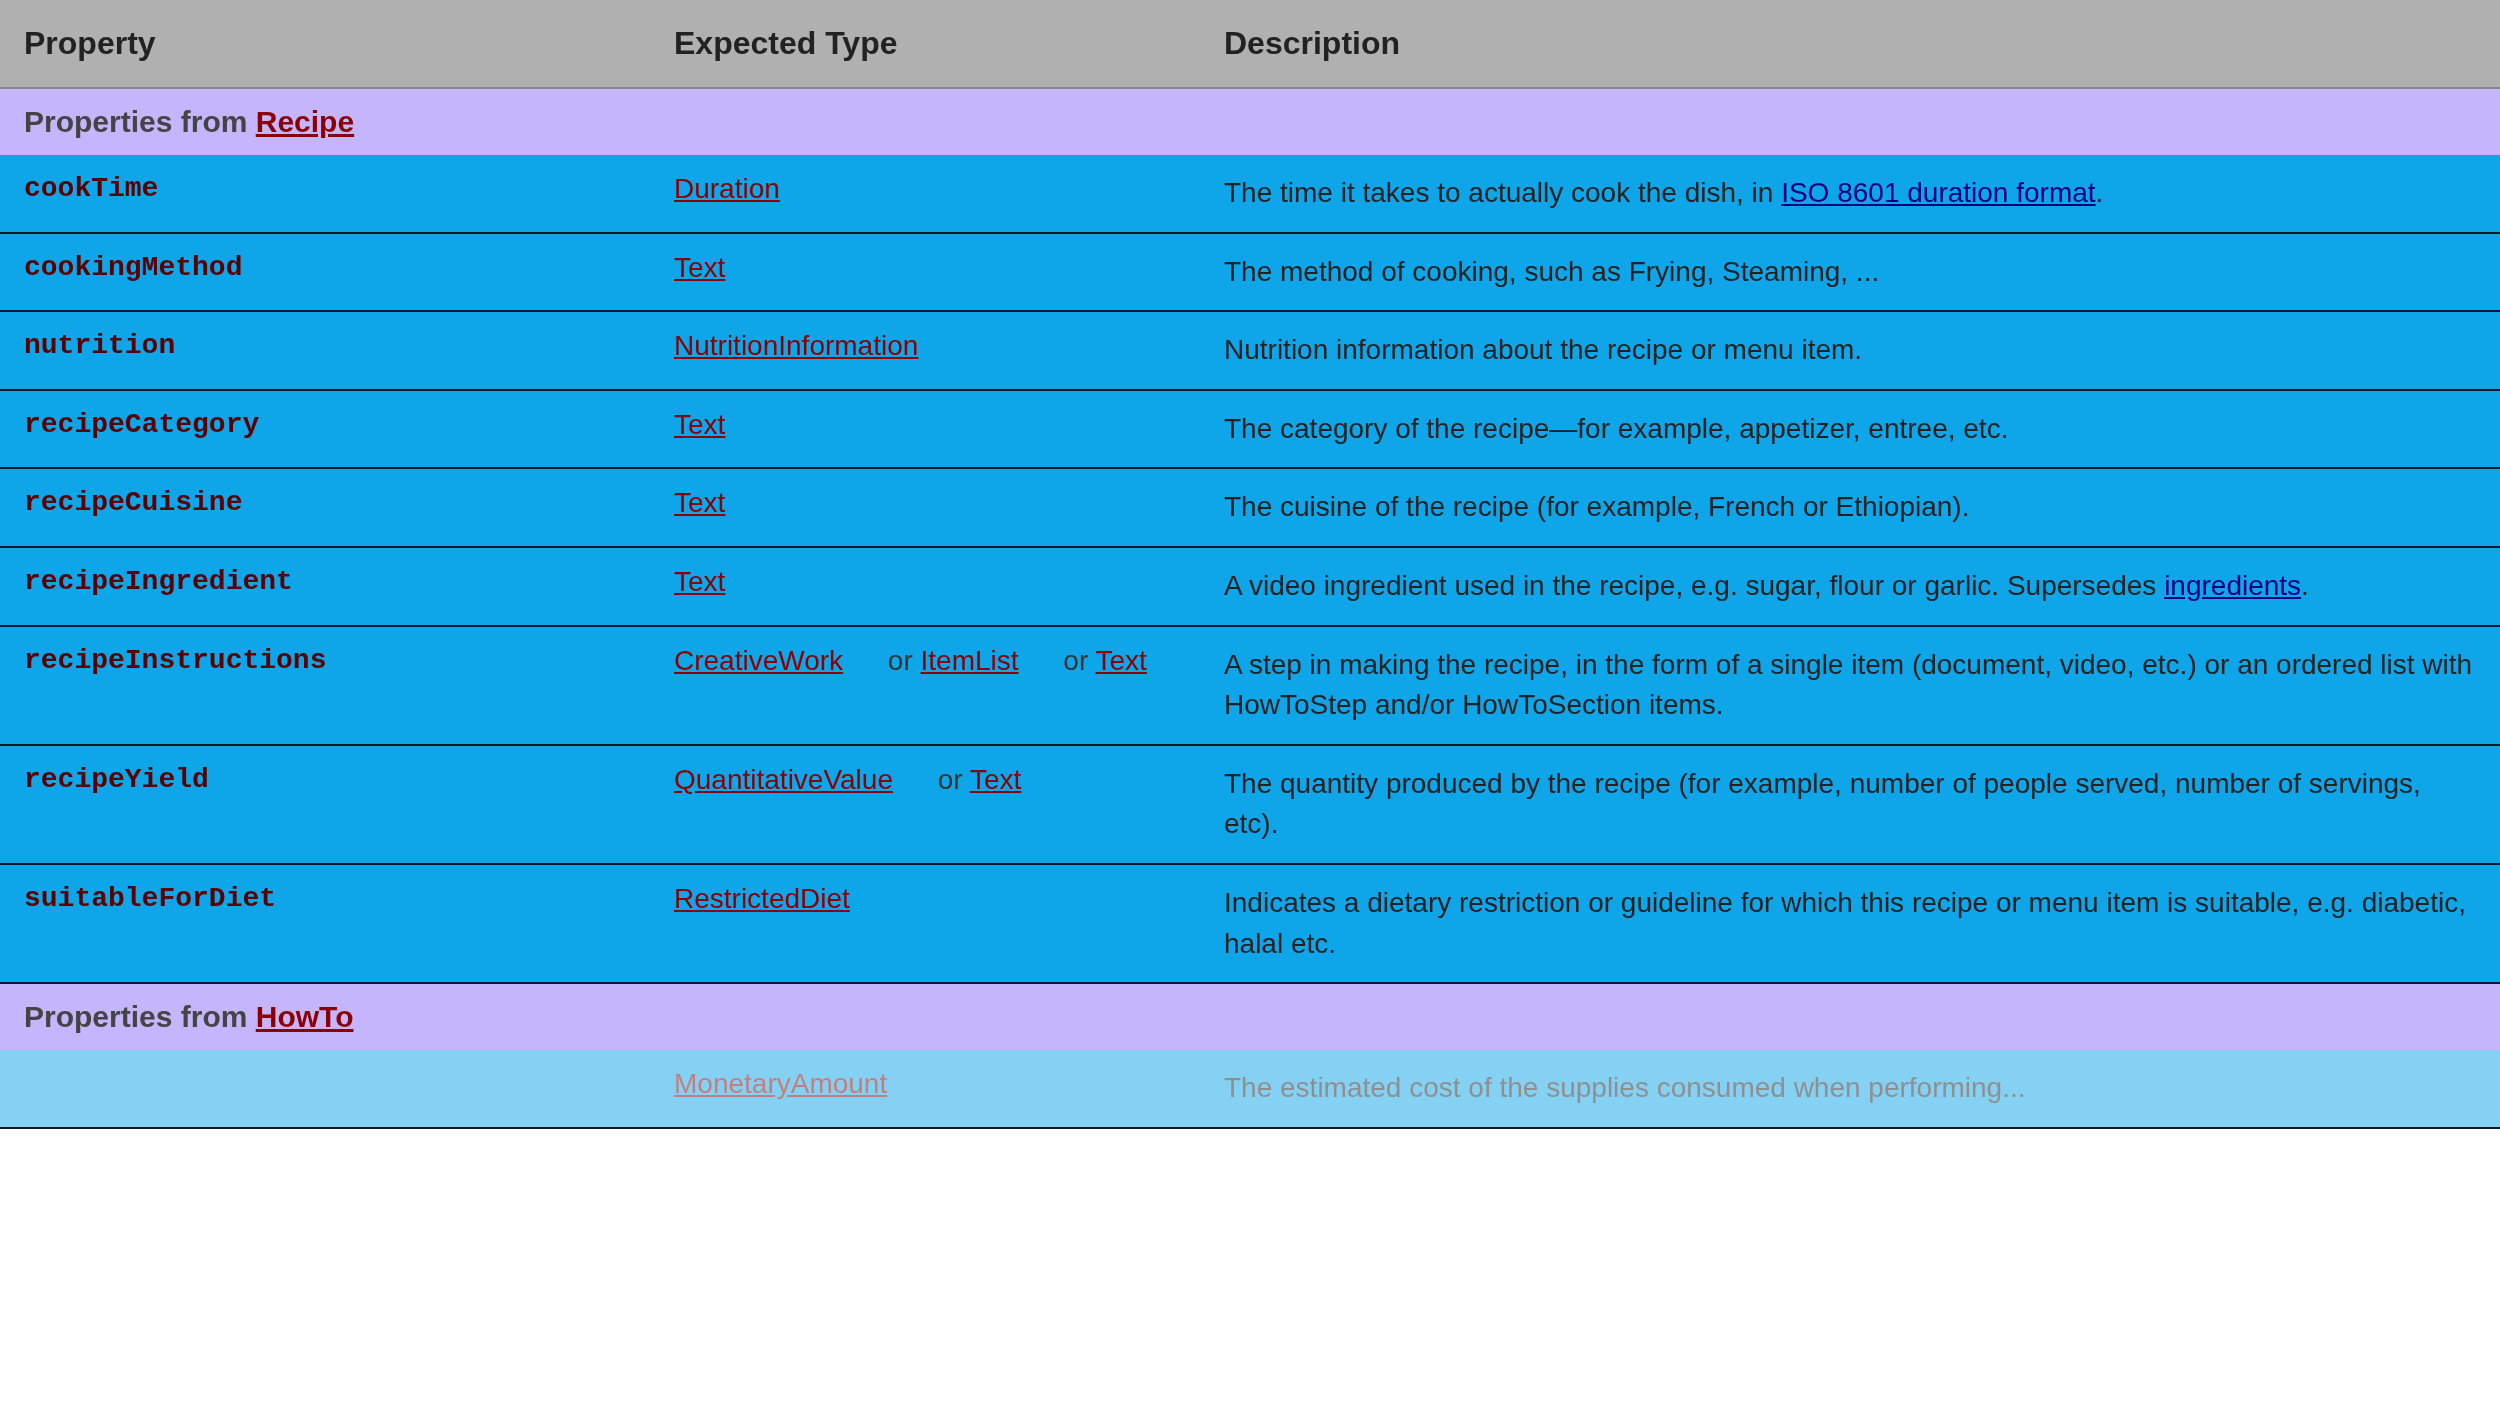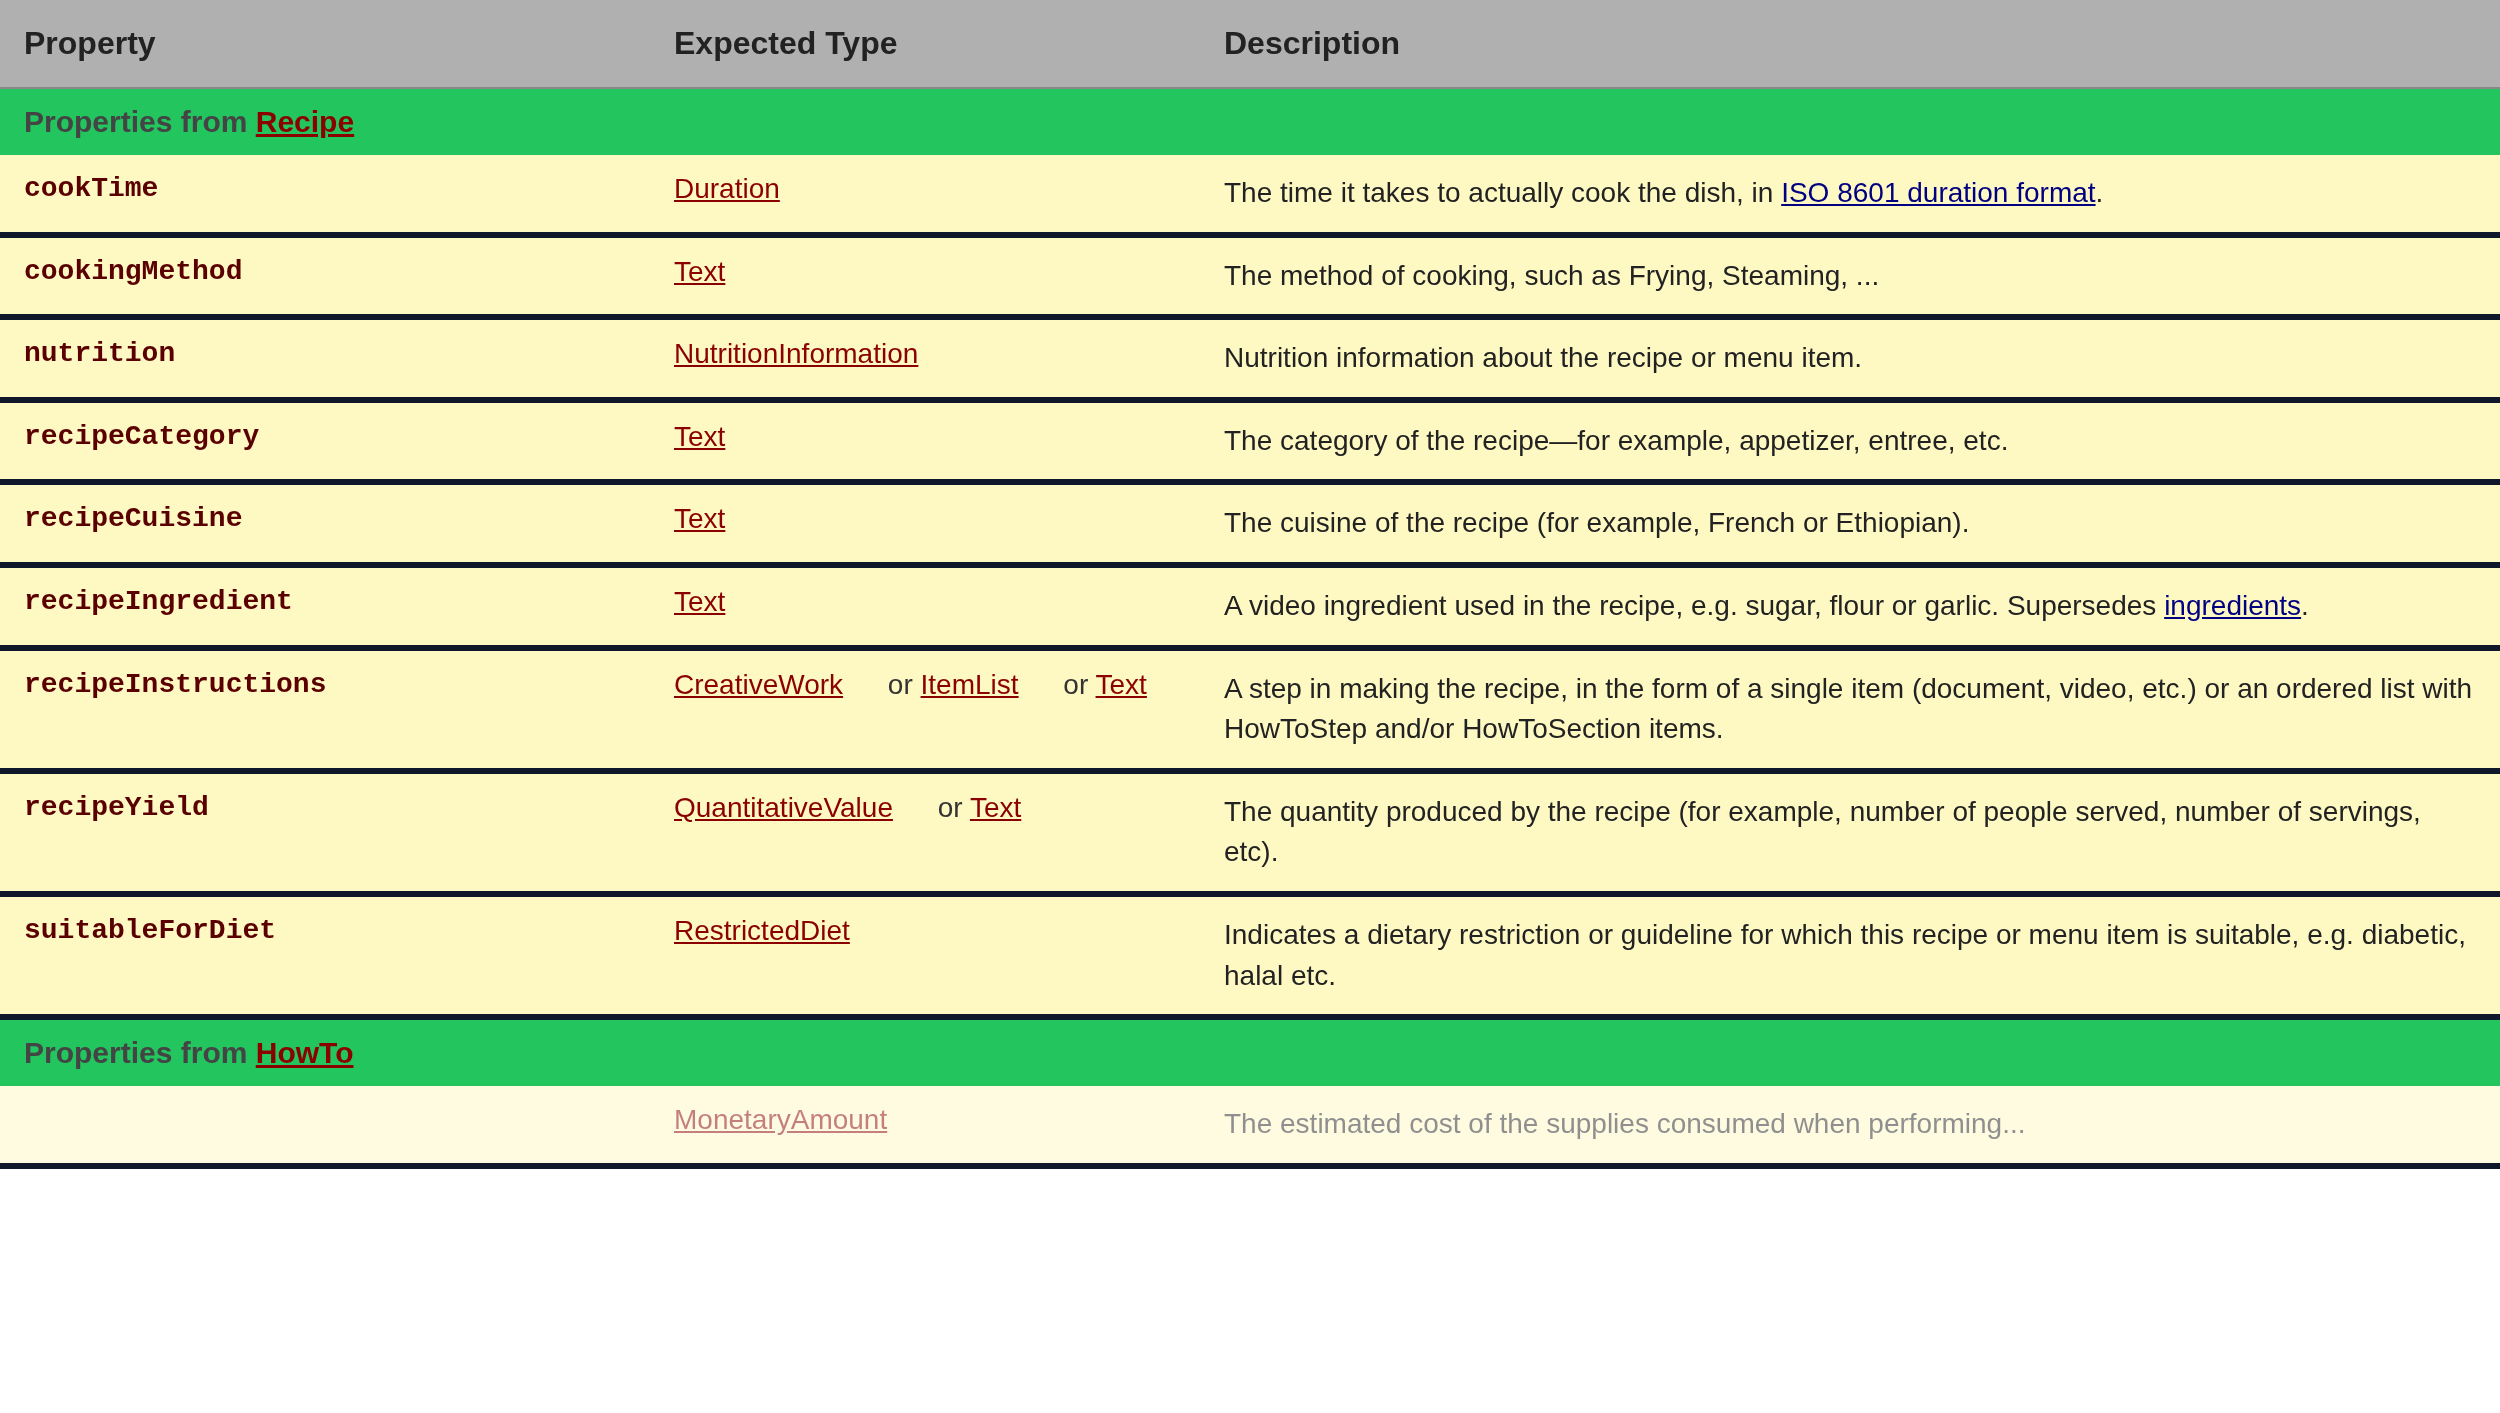--- a/index.html
+++ b/index.html
@@ -15,34 +15,34 @@
     }
     thead th {
       background: #b0b0b0;
       text-align: left;
       padding: 25px 24px;
       font-weight: bold;
       font-size: 32px;
       border-bottom: 2px solid #888;
     }
     .section-header td {
-      background: #22c55e;
+      background: #c4b5fd;
       padding: 16px 24px;
       font-weight: bold;
       font-size: 30px;
       color: #444;
     }
     .section-header .link-dark {
       color: #8b0000;
       text-decoration: underline;
       cursor: pointer;
     }
     tr.data-row {
-      background: #fef9c3;
-      border-bottom: 6px solid #0f172a;
+      background: #0ea5e9;
+      border-bottom: 2px solid #0f172a;
     }
     tr.data-row td {
       padding: 18px 24px;
       vertical-align: top;
     }
     td.prop-col {
       width: 26%;
       font-family: 'Courier New', monospace;
       font-weight: bold;
       color: #5a0000;

